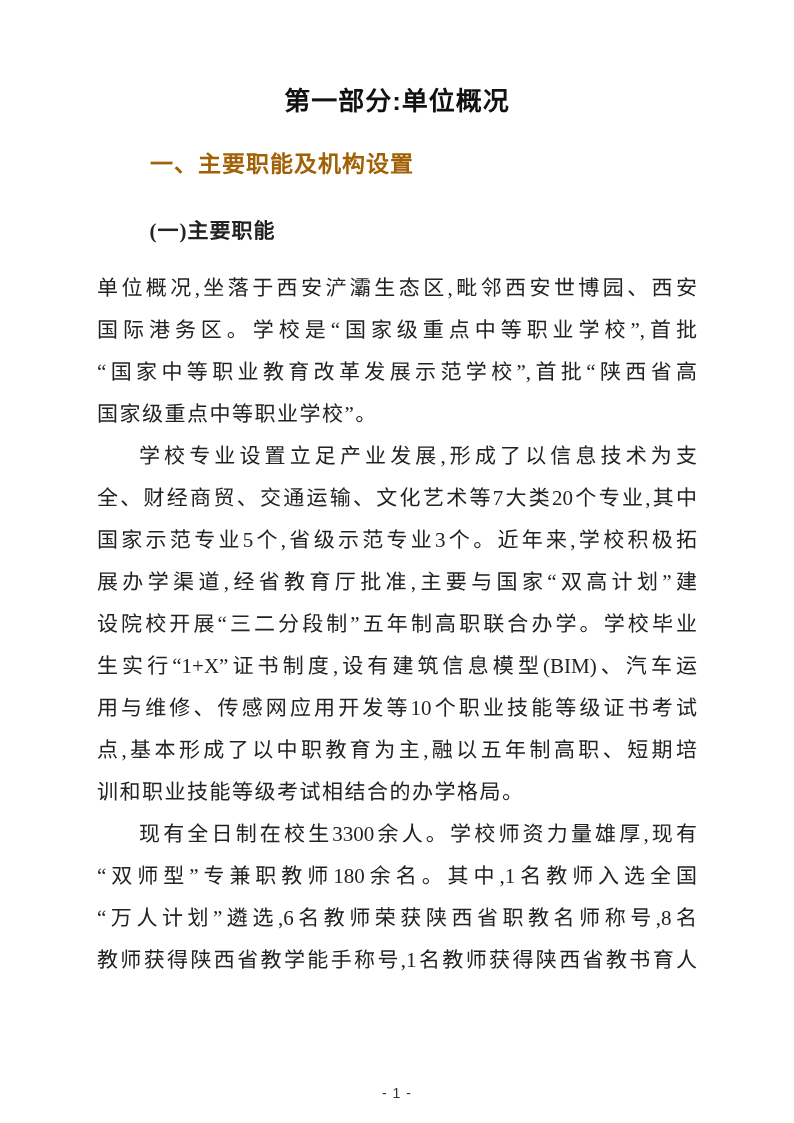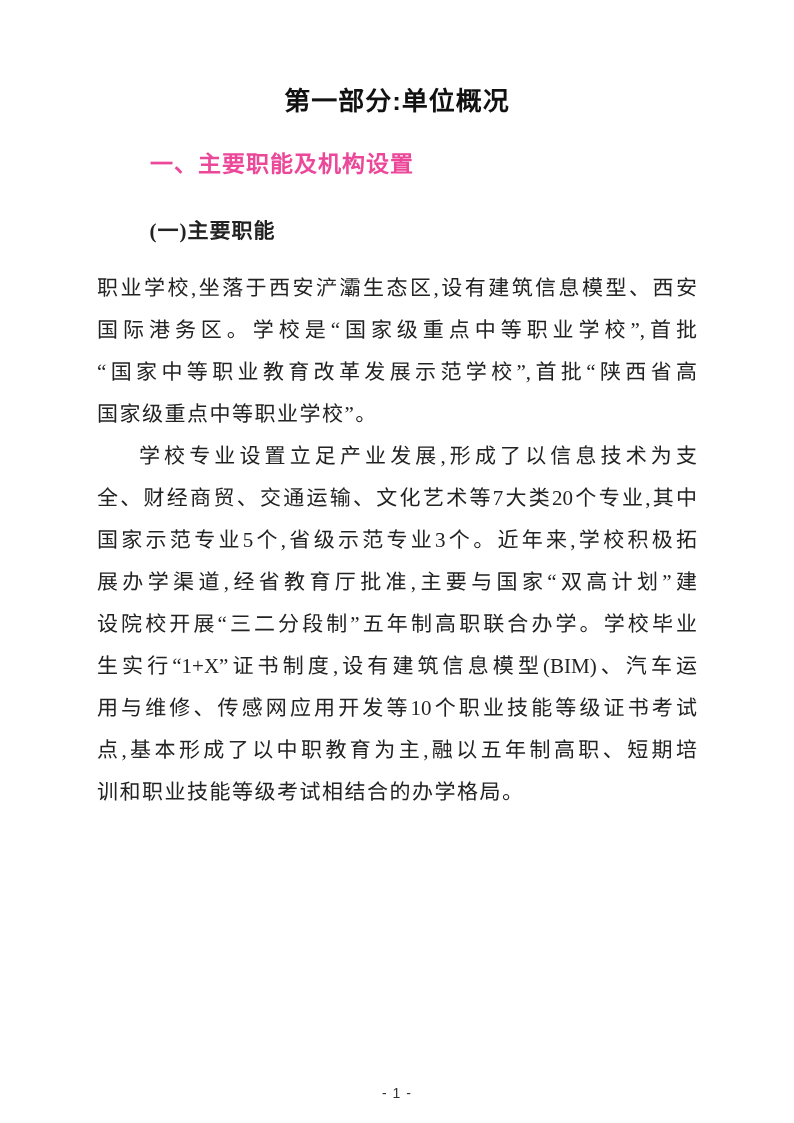--- a/index.html
+++ b/index.html
@@ -26,21 +26,21 @@
     text-align: center;
     color: #111111;
     letter-spacing: 1px;
   }
   .section-heading {
     margin-top: 28px;
     font-family: "Liberation Sans", sans-serif;
     font-weight: bold;
     font-size: 23px;
     line-height: 30px;
-    color: #ec4899;
+    color: #a16207;
     text-indent: 2.3em;
     letter-spacing: 1px;
   }
   .subsection-heading {
     margin-top: 37px;
     font-family: "Liberation Serif", serif;
     font-size: 21px;
     line-height: 30px;
     color: #222222;
     text-indent: 2.5em;
@@ -90,36 +90,42 @@
 
   <h1 class="doc-title">第一部分:单位概况</h1>
 
   <h2 class="section-heading">一、主要职能及机构设置</h2>
 
   <h3 class="subsection-heading">(一)主要职能</h3>
 
   <div class="body-text">
 
     <div class="paragraph">
-      <p class="line">职业学校,坐落于西安浐灞生态区,设有建筑信息模型、西安</p>
+      <p class="line">单位概况,坐落于西安浐灞生态区,毗邻西安世博园、西安</p>
       <p class="line">国际港务区。学校是“国家级重点中等职业学校”,首批</p>
       <p class="line">“国家中等职业教育改革发展示范学校”,首批“陕西省高</p>
       <p class="line para-end">国家级重点中等职业学校”。</p>
     </div>
 
     <div class="paragraph">
       <p class="line first">学校专业设置立足产业发展,形成了以信息技术为支</p>
       <p class="line">全、财经商贸、交通运输、文化艺术等7大类20个专业,其中</p>
       <p class="line">国家示范专业5个,省级示范专业3个。近年来,学校积极拓</p>
       <p class="line">展办学渠道,经省教育厅批准,主要与国家“双高计划”建</p>
       <p class="line">设院校开展“三二分段制”五年制高职联合办学。学校毕业</p>
       <p class="line">生实行“1+X”证书制度,设有建筑信息模型(BIM)、汽车运</p>
       <p class="line">用与维修、传感网应用开发等10个职业技能等级证书考试</p>
       <p class="line">点,基本形成了以中职教育为主,融以五年制高职、短期培</p>
       <p class="line para-end">训和职业技能等级考试相结合的办学格局。</p>
     </div>
 
+    <div class="paragraph">
+      <p class="line first">现有全日制在校生3300余人。学校师资力量雄厚,现有</p>
+      <p class="line">“双师型”专兼职教师180余名。其中,1名教师入选全国</p>
+      <p class="line">“万人计划”遴选,6名教师荣获陕西省职教名师称号,8名</p>
+      <p class="line">教师获得陕西省教学能手称号,1名教师获得陕西省教书育人</p>
+    </div>
 
   </div>
 
   <div class="page-footer">- 1 -</div>
 
 </div>
 
 </body></html>

